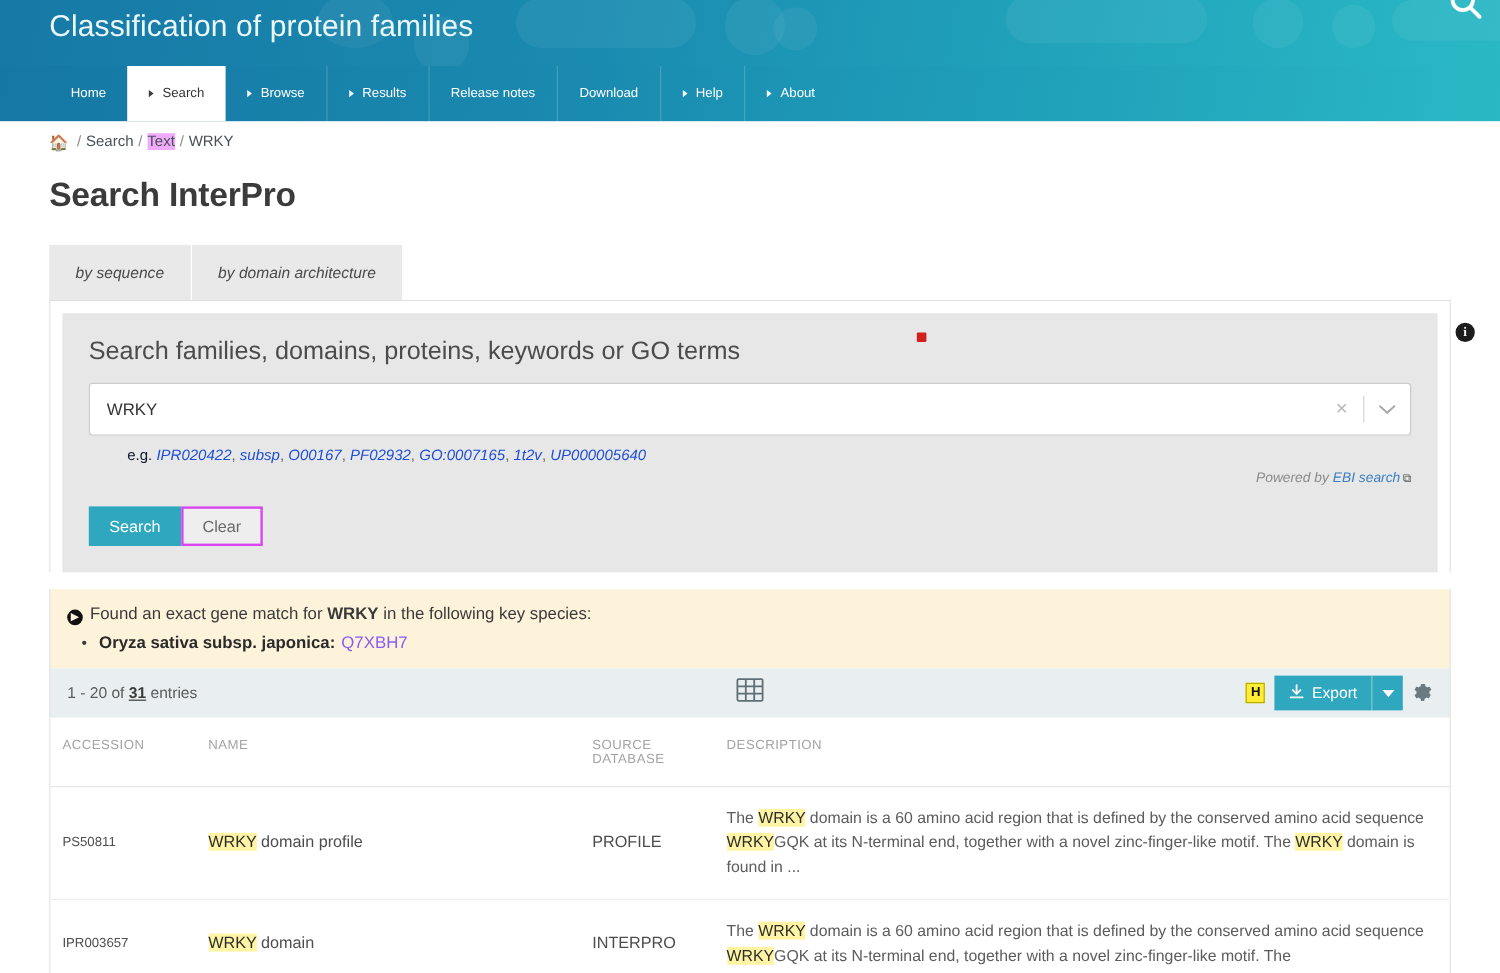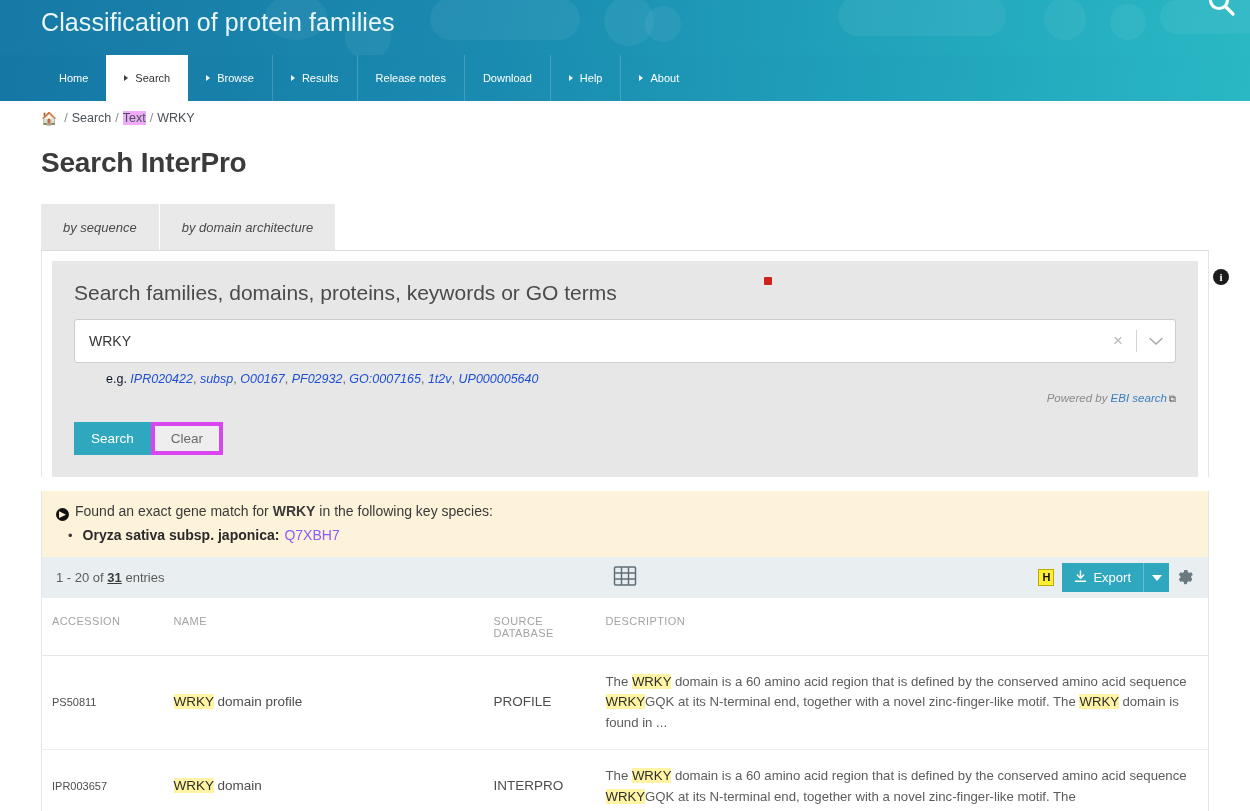--- a/index.html
+++ b/index.html
@@ -241,21 +241,21 @@
   .btn {
     font-size: 13.5px;
     padding: 0 16px;
     height: 33px;
     display: flex; align-items: center;
     cursor: pointer;
     border: 1px solid transparent;
     user-select: none;
   }
   .btn-search { background: #2fa8bf; color: #ffffff; }
-  .btn-clear { background: #eeeeee; color: #6a6a6a; border: 4px solid #d946ef; }
+  .btn-clear { background: #eeeeee; color: #6a6a6a; border: 2px solid #d946ef; }
 
   .info-icon {
     position: absolute;
     right: -31px;
     top: 8px;
     width: 16px; height: 16px;
     border-radius: 50%;
     background: #1c1c1c;
     color: #fff;
     font-size: 11px;

